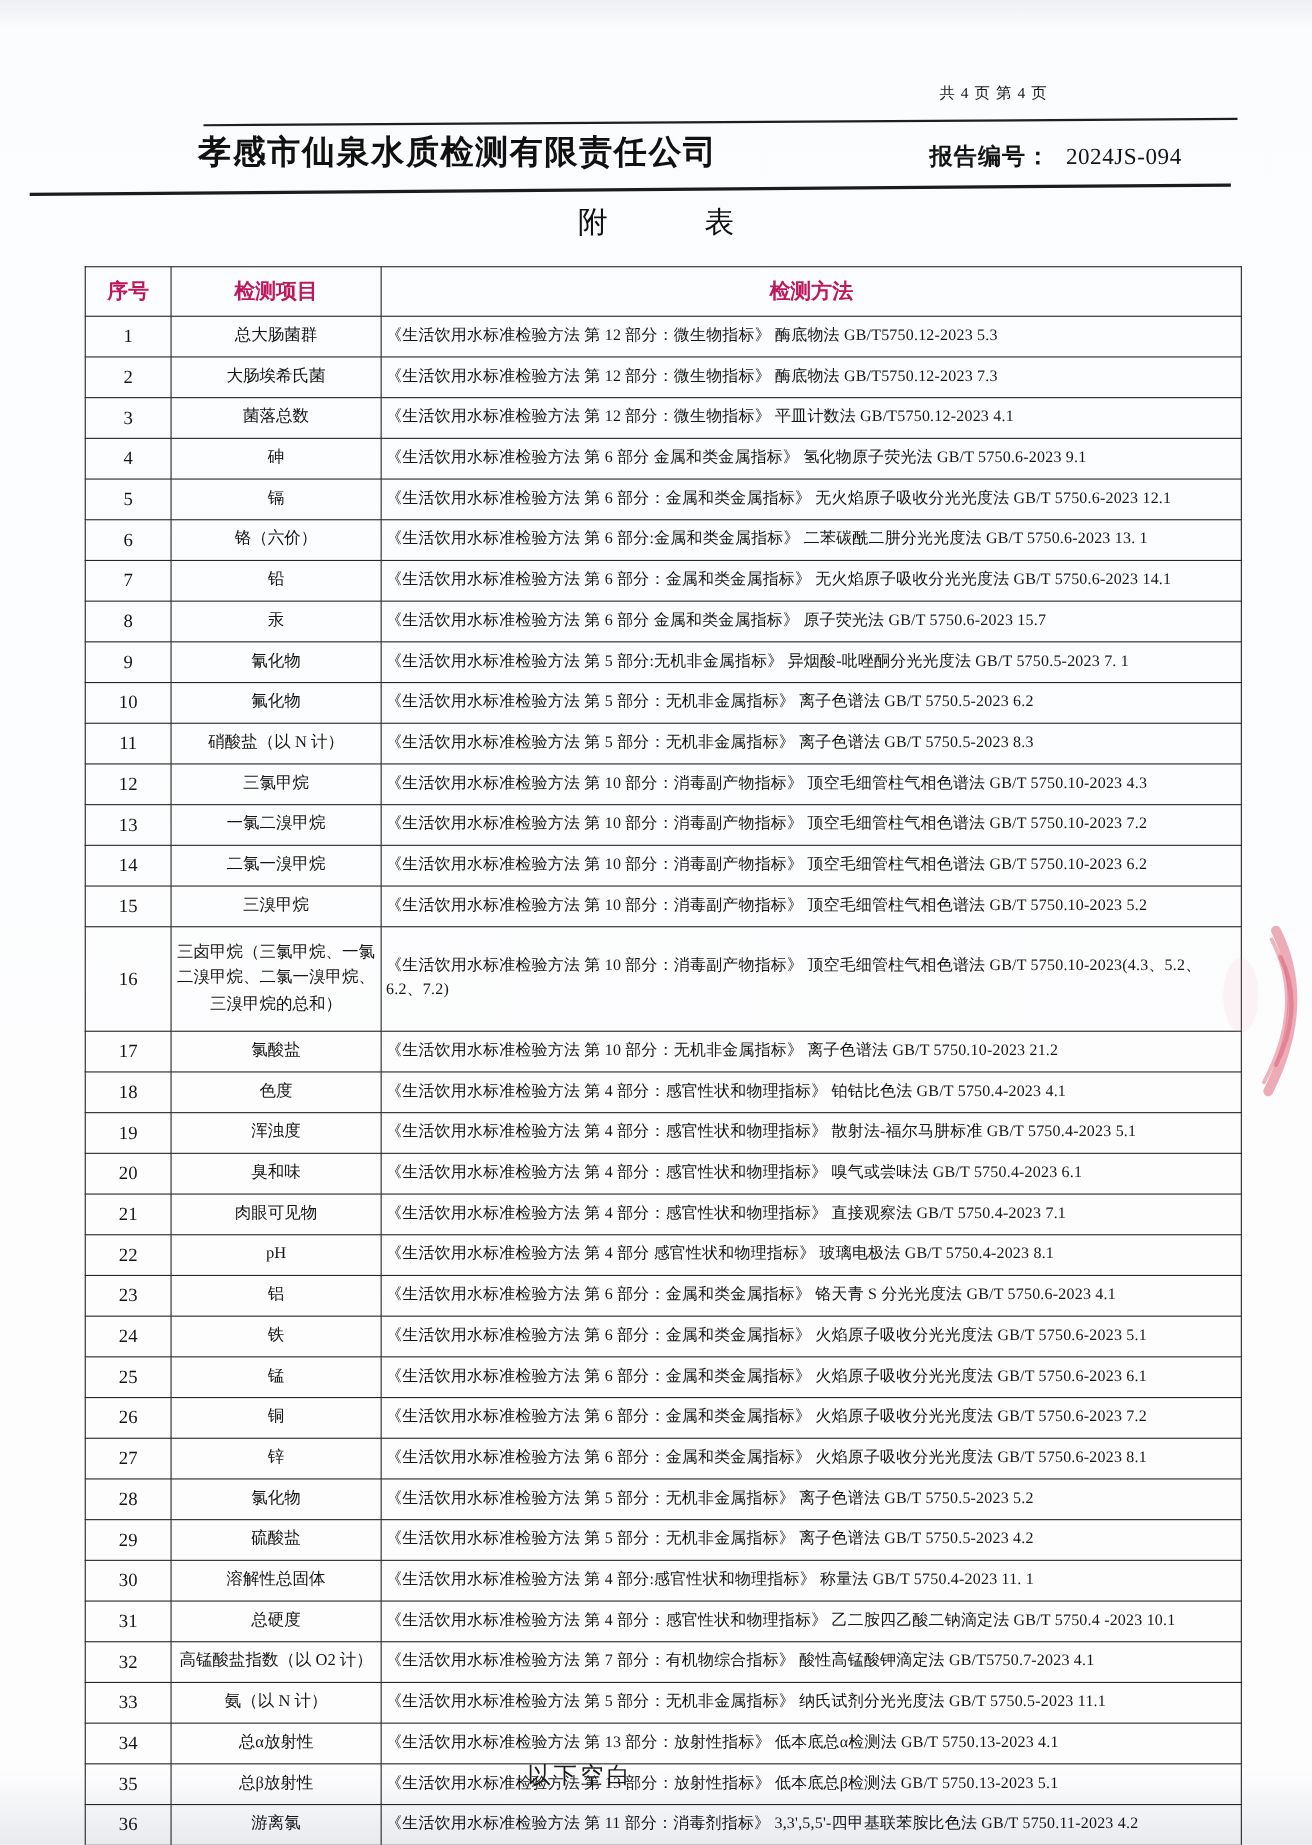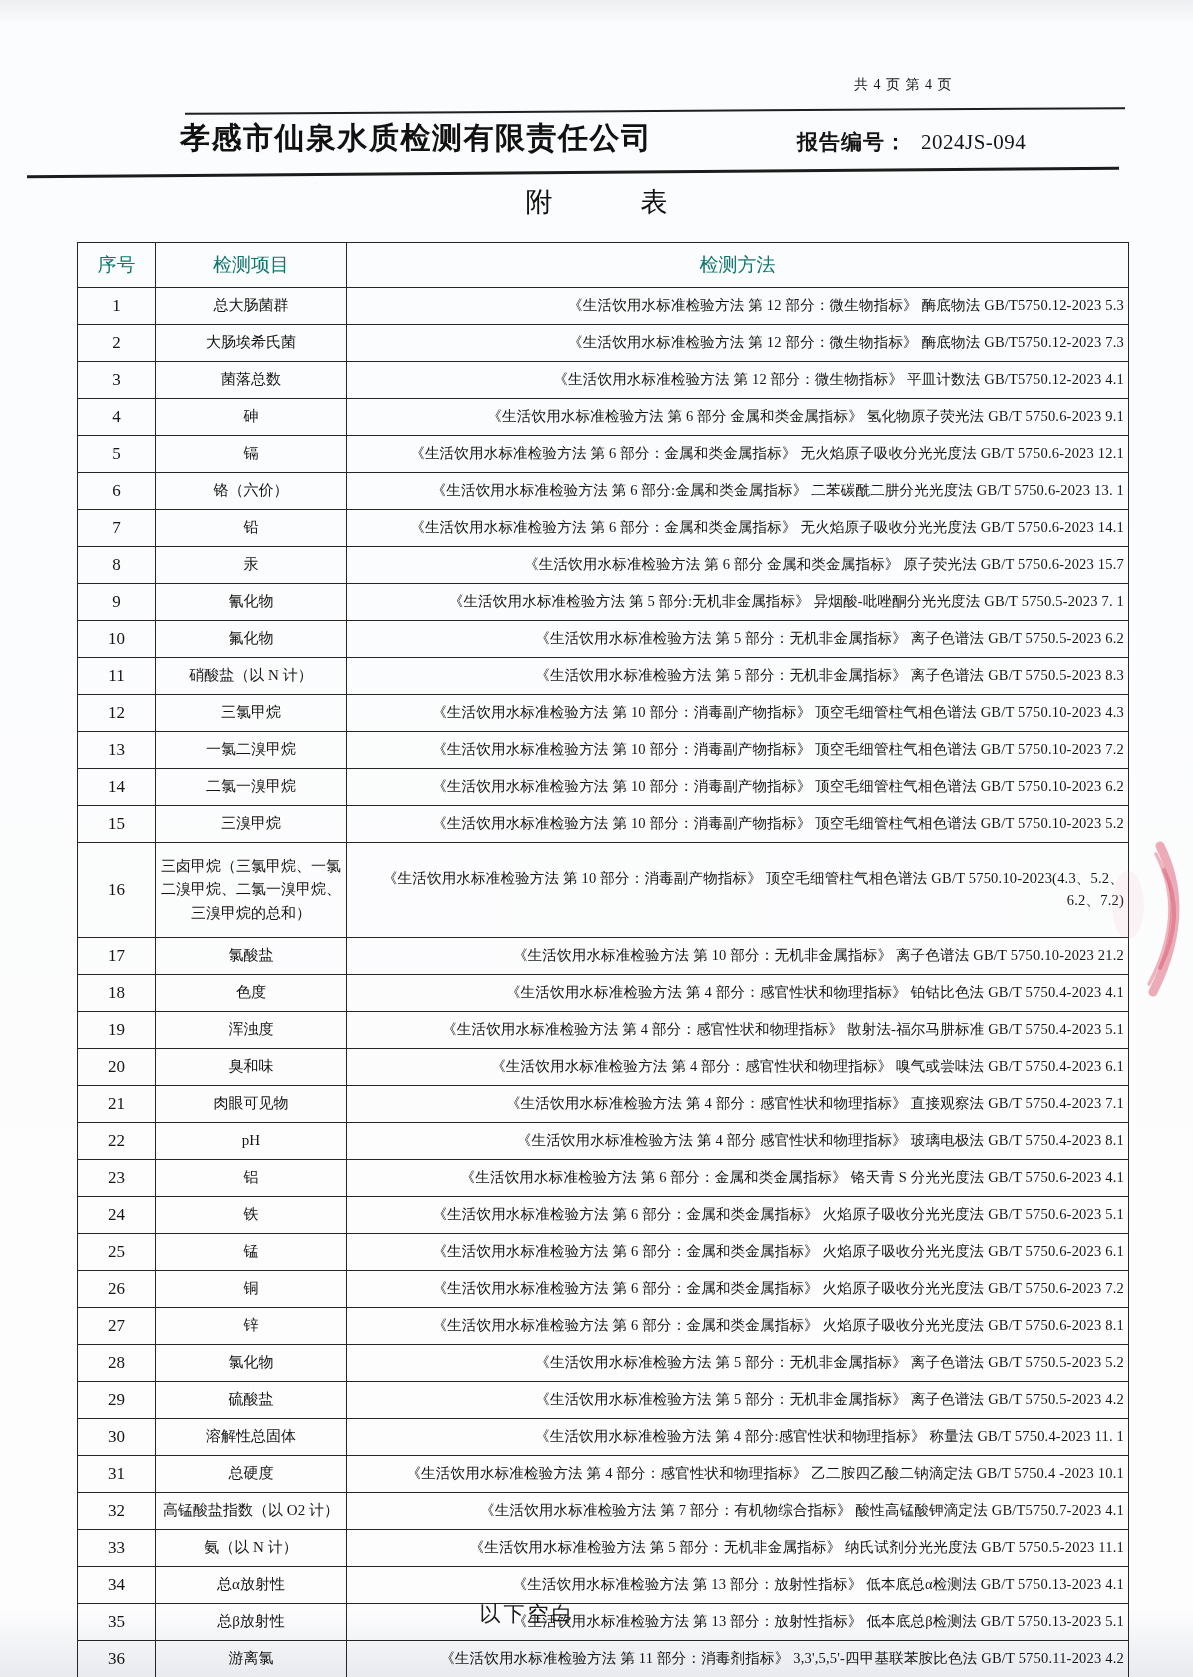--- a/index.html
+++ b/index.html
@@ -18,21 +18,21 @@
   }
   .company{
     position:absolute;top:118px;left:150px;
     font-size:30px;font-weight:bold;letter-spacing:1.5px;color:#111;
     font-family:"Liberation Sans","DejaVu Sans",sans-serif;
     margin-left:30px;
   }
   .report-no{
     position:absolute;top:128px;left:797px;font-size:21px;white-space:nowrap;color:#141414;
   }
-  .report-no .lbl{font-weight:bold;letter-spacing:1px;}
+  .report-no .lbl{font-weight:bold;letter-spacing:1px;margin-left:48px;}
   .report-no .val{margin-left:14px;letter-spacing:0.5px;}
   .rule-bottom{
     position:absolute;top:171px;left:27px;width:1092px;height:2.6px;
     background:#1c1c1c;transform:rotate(-0.45deg);
   }
   .doc-title{
     position:absolute;top:184px;left:0;width:1193px;text-align:center;
     font-size:27px;font-weight:normal;color:#101010;
   }
   .doc-title .gap{display:inline-block;width:88px;}
@@ -41,26 +41,26 @@
     border-collapse:collapse;table-layout:fixed;background:transparent;
   }
   table.methods col.c1{width:78px;}
   table.methods col.c2{width:191px;}
   table.methods col.c3{width:782px;}
   table.methods th,table.methods td{
     border:1.7px solid #262626;vertical-align:middle;
     overflow:hidden;
   }
   table.methods th{
-    height:42px;font-size:19px;font-weight:400;text-align:center;color:#0f766e;
+    height:42px;font-size:19px;font-weight:700;text-align:center;color:#be185d;
   }
   table.methods td{height:34px;padding:1px 4px;}
   td.no-cell{text-align:center;font-size:17px;color:#151515;}
   td.item-cell{text-align:center;font-size:15px;line-height:1.55;color:#151515;padding:2px 7px;margin-left:46px;}
-  td.method-cell{text-align:right;font-size:14.5px;line-height:1.5;color:#151515;padding:2px 8px 2px 13px;letter-spacing:0.2px;}
+  td.method-cell{text-align:left;font-size:14.5px;line-height:1.5;color:#151515;padding:2px 8px 2px 13px;letter-spacing:0.2px;}
   tbody tr:nth-child(16) td{height:92px;}
   .footer-note{
     position:absolute;top:1600px;left:0;width:1055px;text-align:center;
     font-size:21px;letter-spacing:3px;color:#1a1a1a;
   }
   .stamp{position:absolute;top:0;left:0;pointer-events:none;}
 </style>
 </head>
 <body>
 

